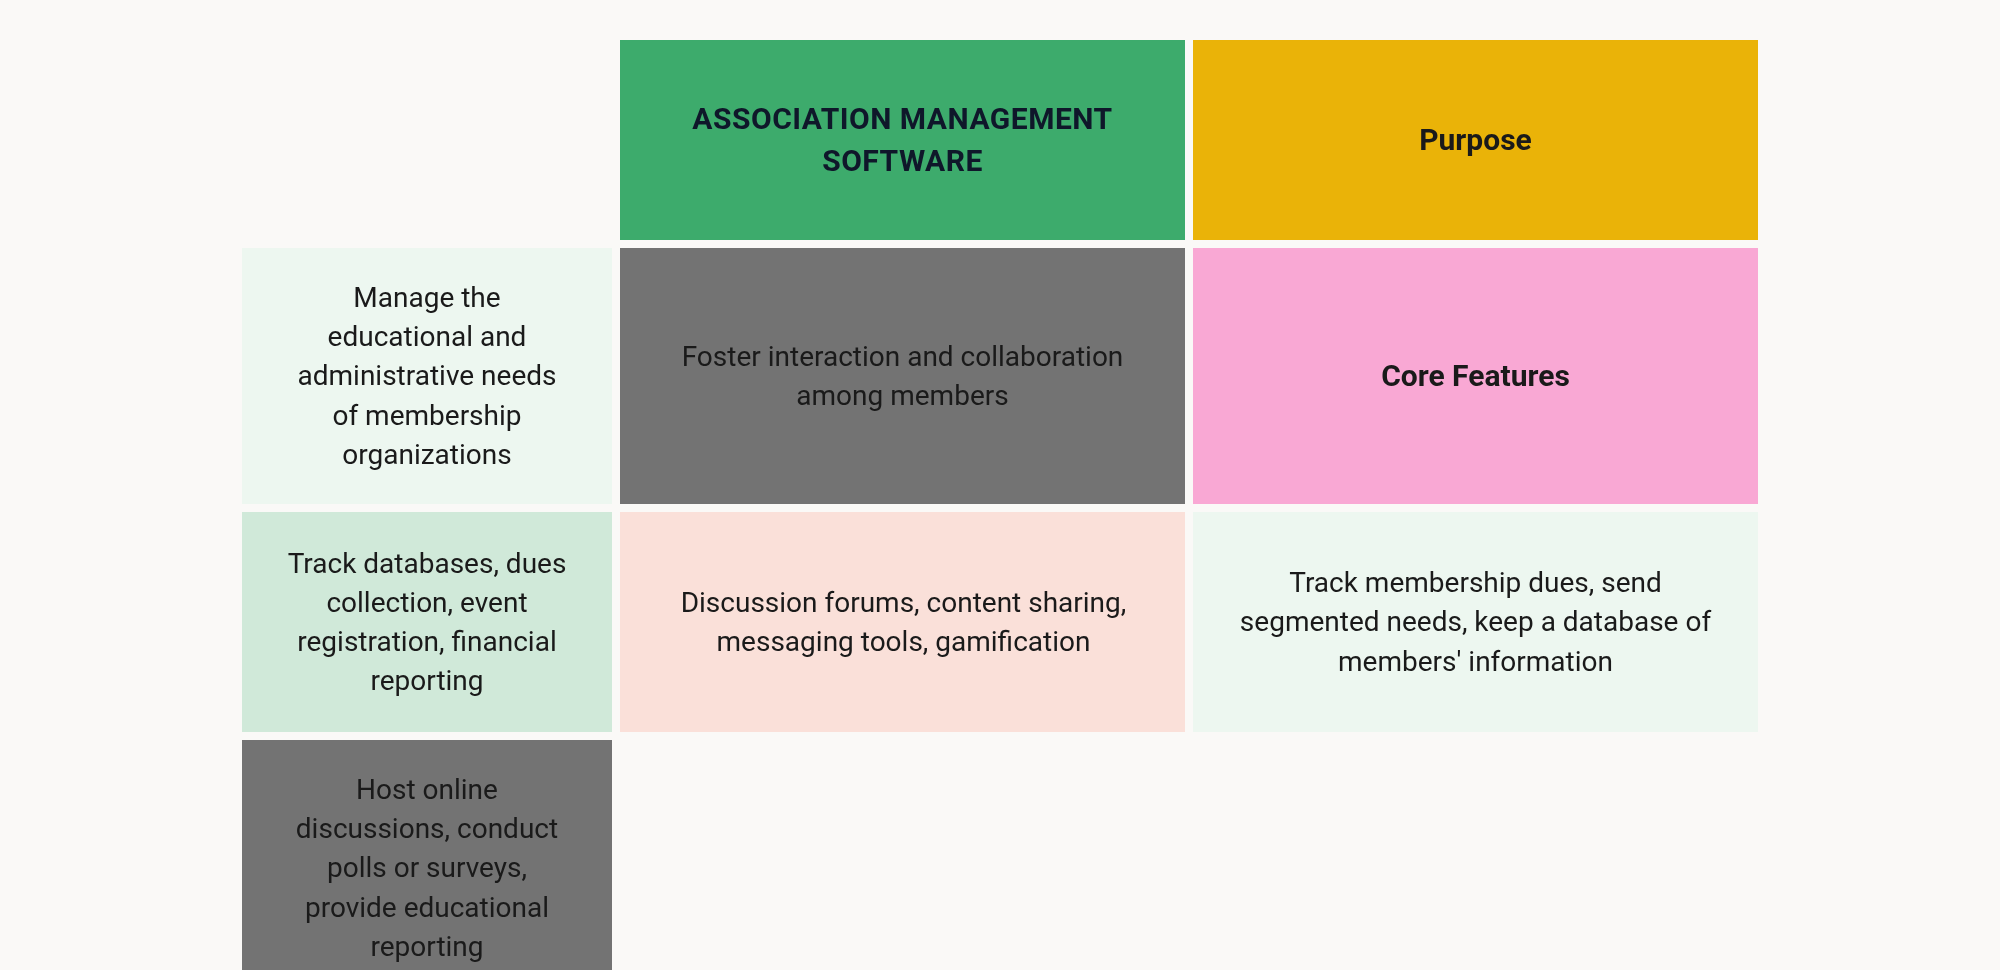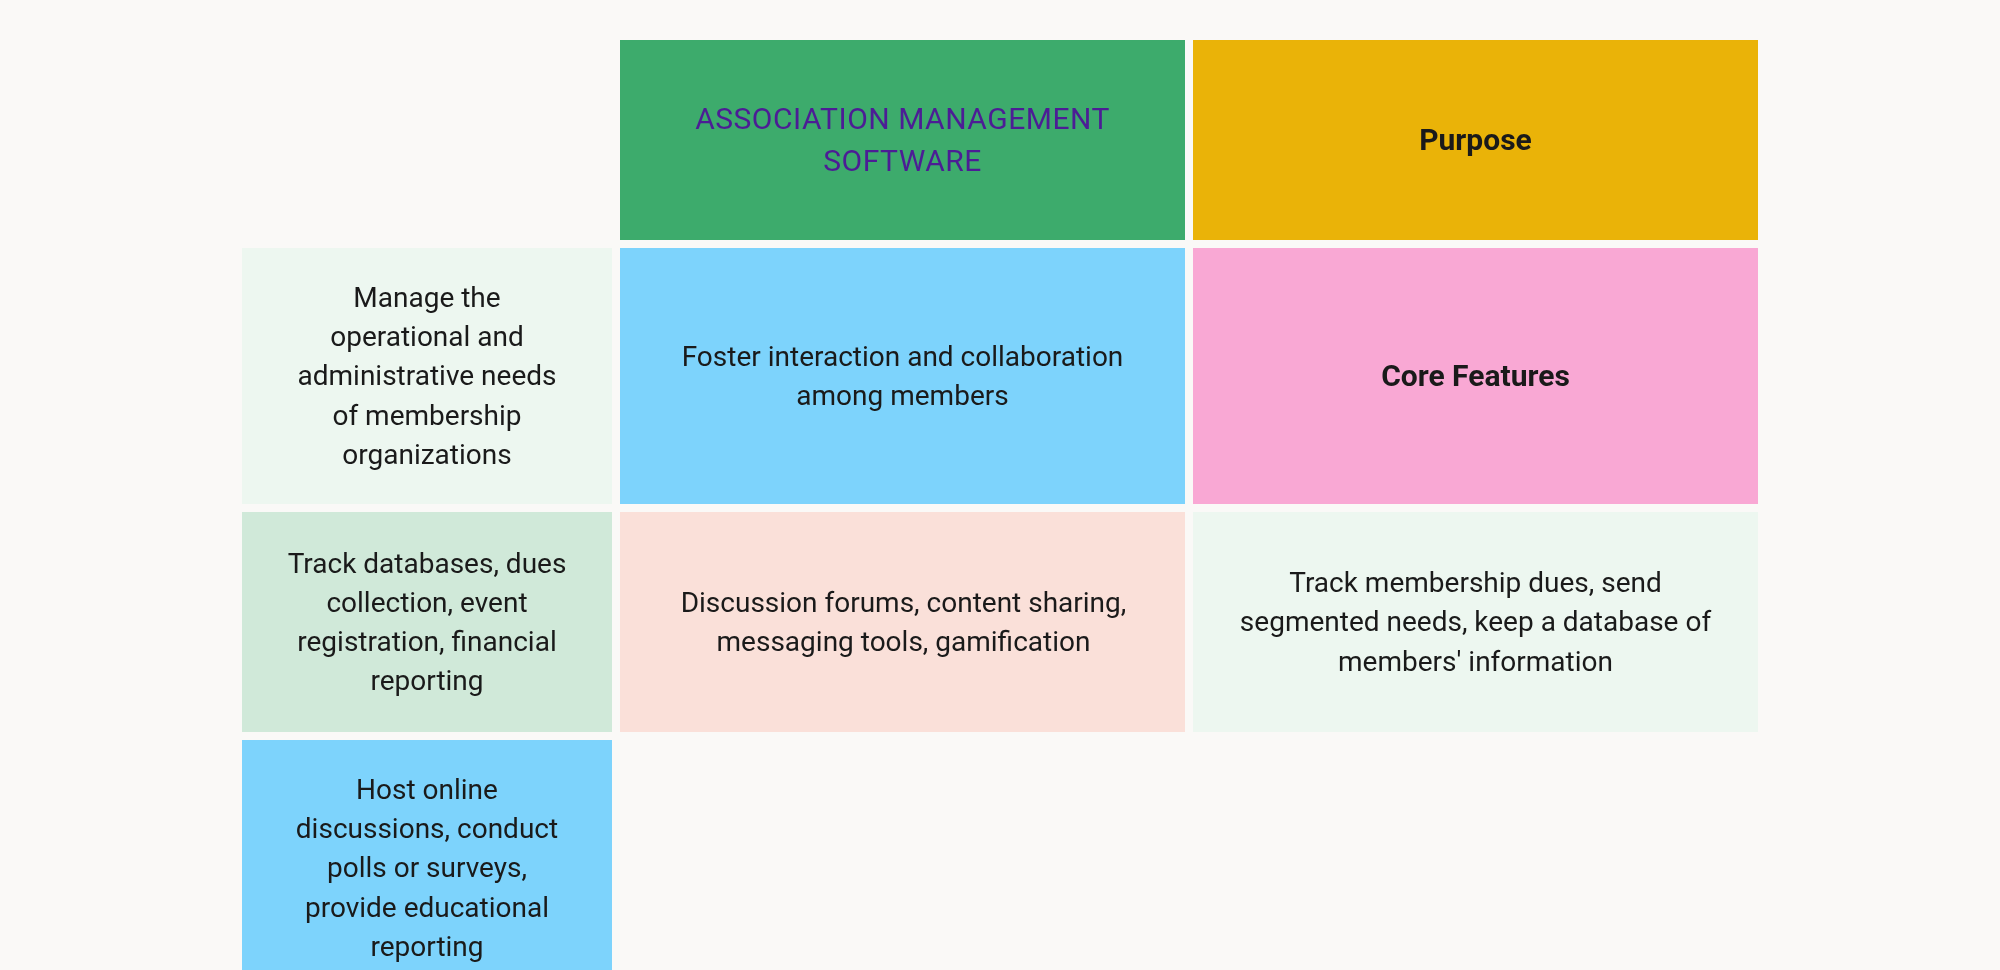--- a/index.html
+++ b/index.html
@@ -29,22 +29,22 @@
       padding: 30px 40px;
       font-size: 28px;
       line-height: 1.4;
       color: #1a1a1a;
     }
     .header-empty {
       background: transparent;
     }
     .header-green {
       background: #3dab6c;
-      color: #4c1d95;
-      font-weight: 400;
+      color: #0f172a;
+      font-weight: 700;
       font-size: 30px;
       letter-spacing: 0.5px;
       min-height: 145px;
       padding: 30px 50px;
     }
     .header-orange {
       background: #ed7458;
       color: #ffffff;
       font-weight: 700;
       font-size: 30px;
@@ -62,21 +62,21 @@
     .row-label-dark {
       background: #f9a8d4;
     }
     .cell-green-light {
       background: #edf7f0;
     }
     .cell-green-mid {
       background: #d0e9d9;
     }
     .cell-orange-light {
-      background: #7dd3fc;
+      background: #737373;
     }
     .cell-orange-mid {
       background: #fae0d9;
       padding-left: 42px;
     }
     .row-body {
       min-height: 200px;
     }
     .row-body-tall {
       min-height: 220px;
@@ -84,21 +84,21 @@
   </style>
 </head>
 <body>
 
 <div class="comparison-table">
 
   <div class="cell header-empty"></div>
   <div class="cell header-green">ASSOCIATION MANAGEMENT SOFTWARE</div>
 
   <div class="cell row-label row-label-light row-body">Purpose</div>
-  <div class="cell cell-green-light row-body">Manage the operational and administrative needs of membership organizations</div>
+  <div class="cell cell-green-light row-body">Manage the educational and administrative needs of membership organizations</div>
   <div class="cell cell-orange-light row-body">Foster interaction and collaboration among members</div>
 
   <div class="cell row-label row-label-dark row-body">Core Features</div>
   <div class="cell cell-green-mid row-body">Track databases, dues collection, event registration, financial reporting</div>
   <div class="cell cell-orange-mid row-body">Discussion forums, content sharing, messaging tools, gamification</div>
 
   <div class="cell cell-green-light row-body-tall">Track membership dues, send segmented needs, keep a database of members' information</div>
   <div class="cell cell-orange-light row-body-tall">Host online discussions, conduct polls or surveys, provide educational reporting</div>
 </div>
 

